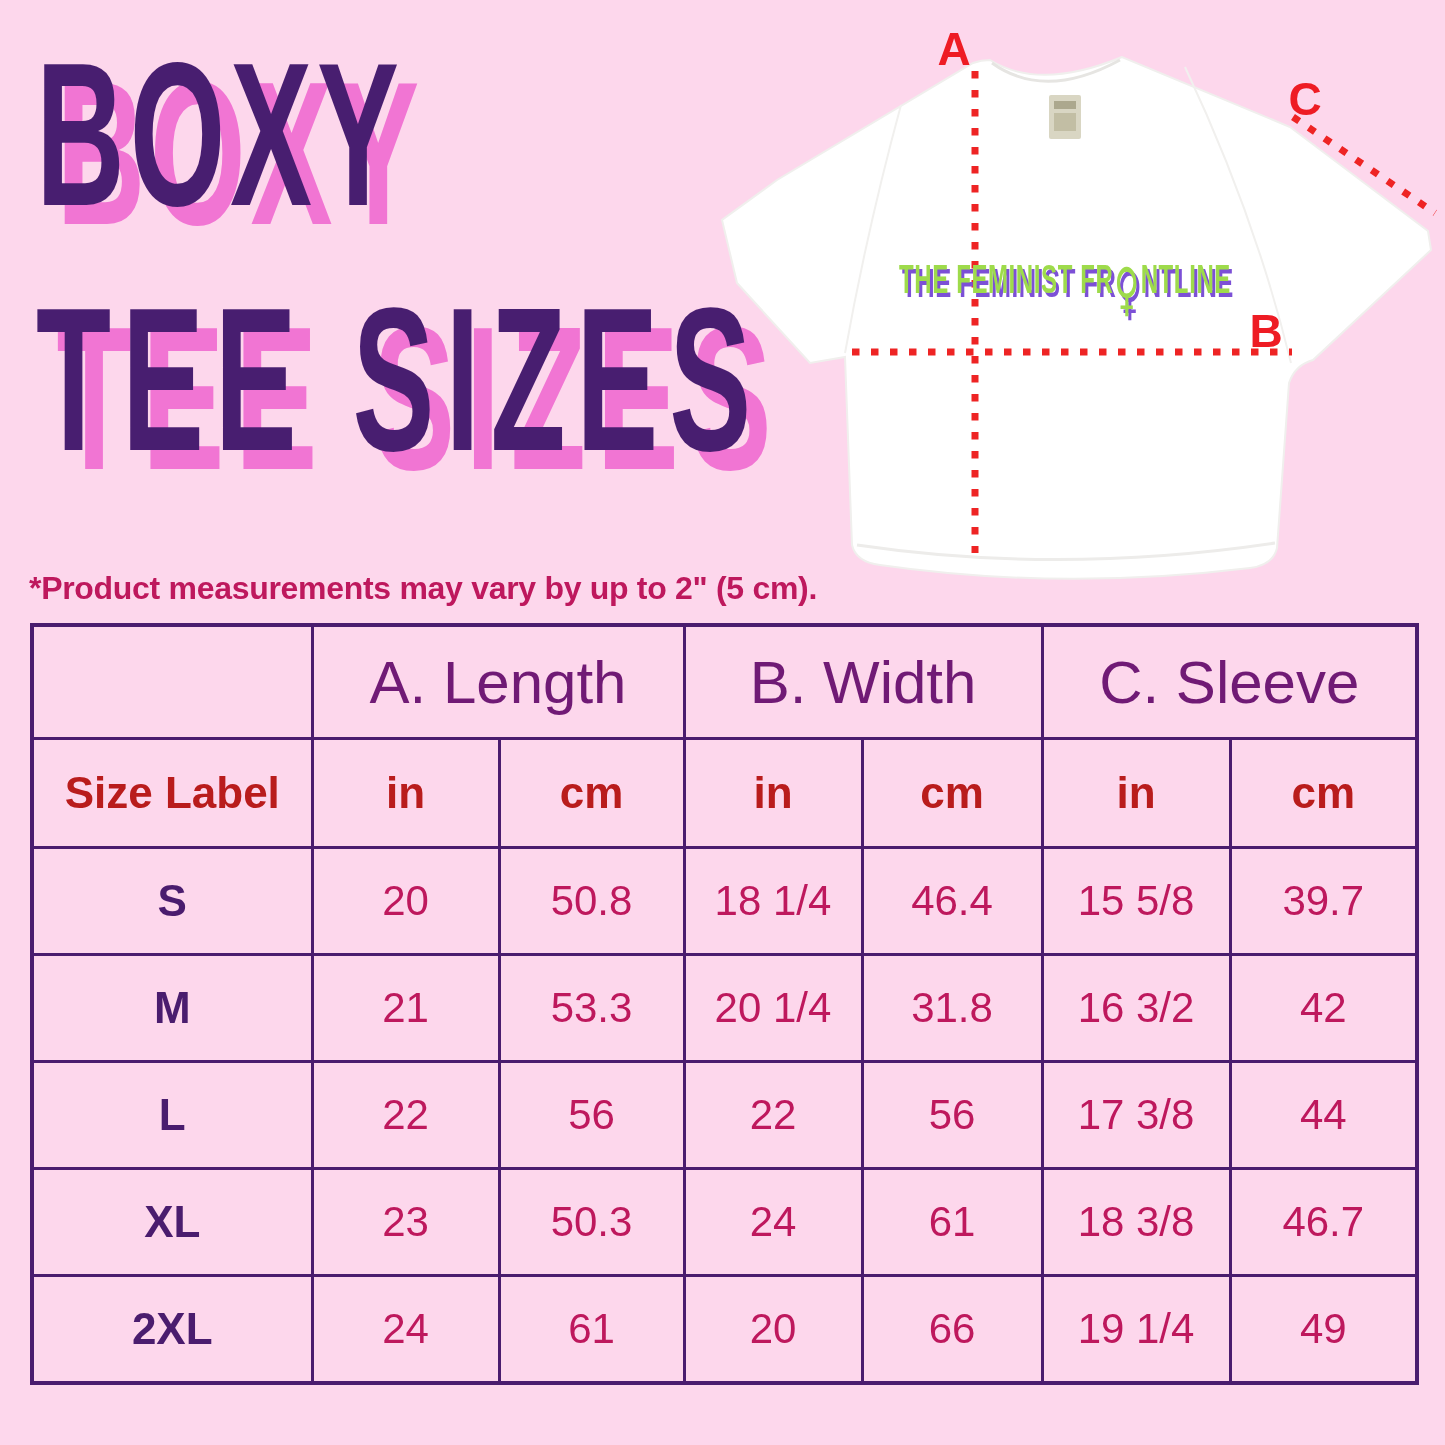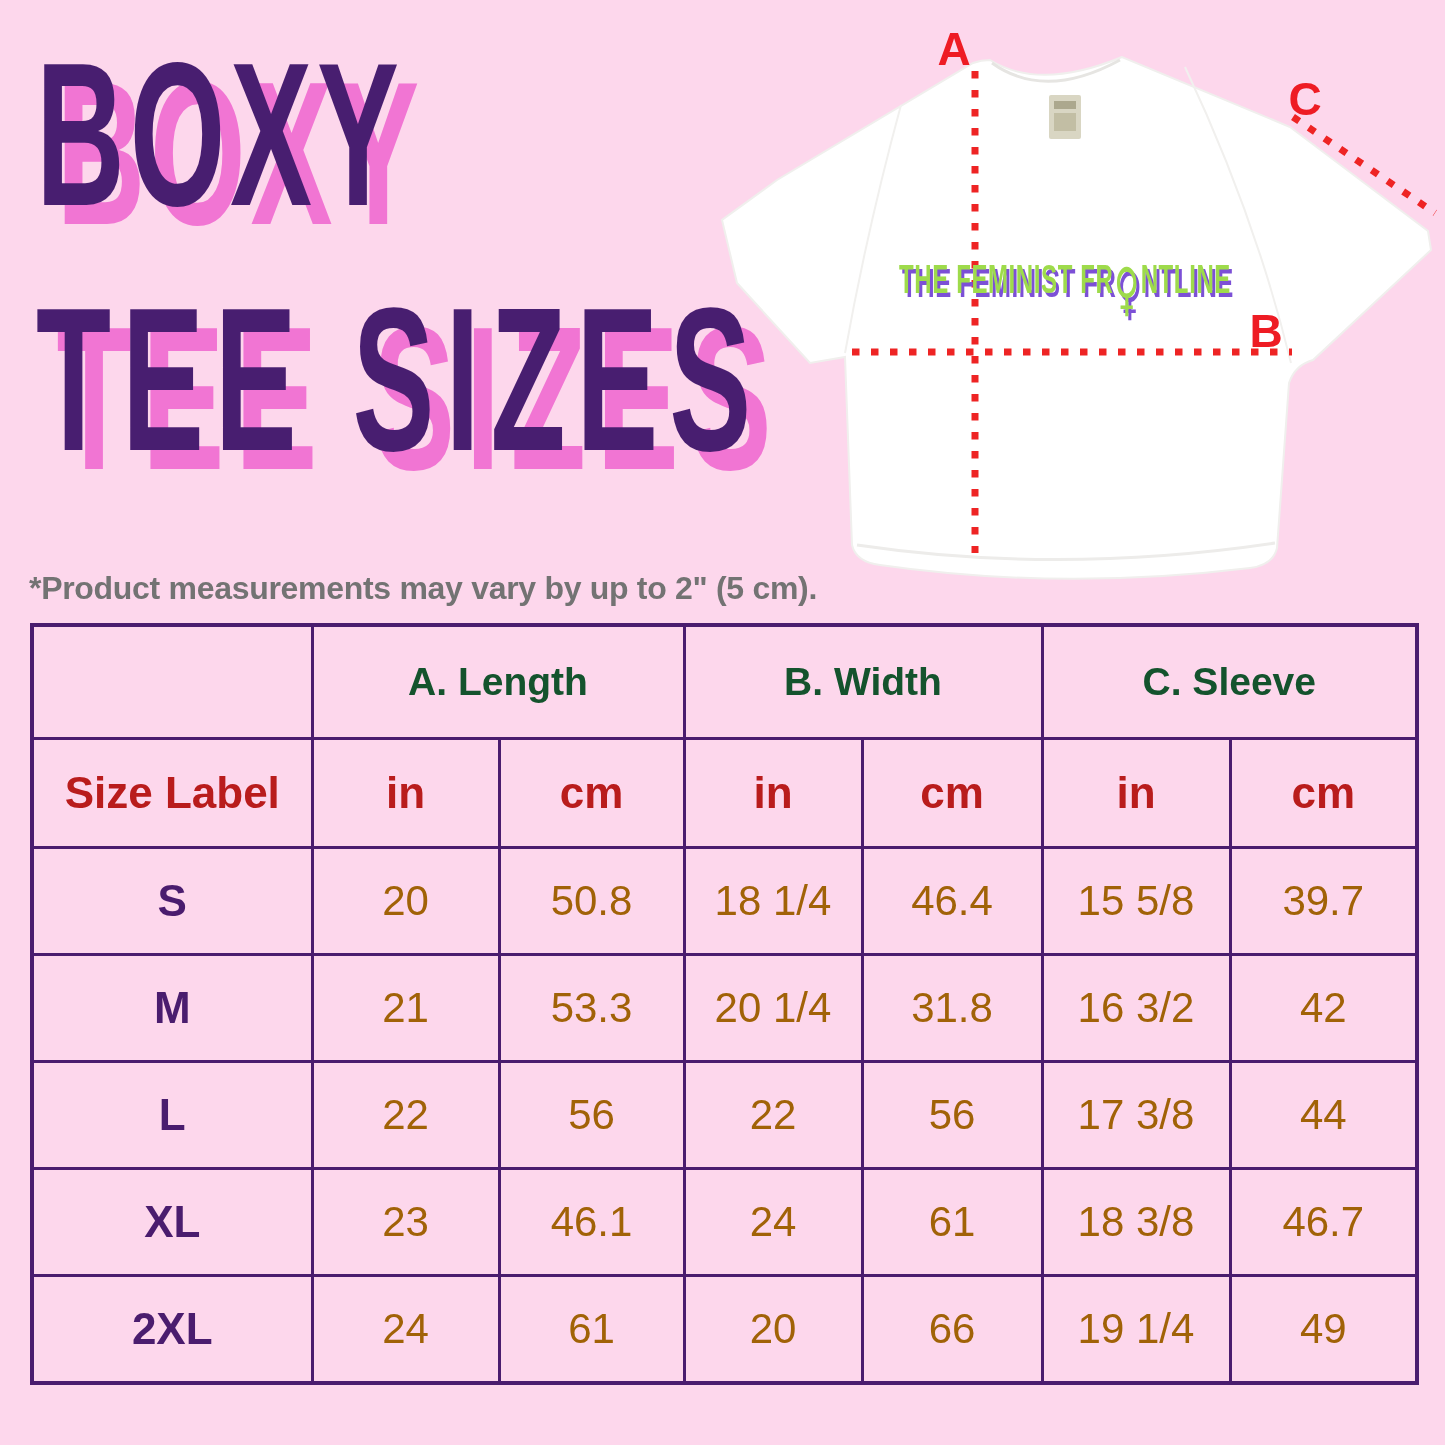--- a/index.html
+++ b/index.html
@@ -38,37 +38,37 @@
   .venus{
     font-family:"DejaVu Sans", sans-serif;
     font-size:58px;font-weight:bold;
     line-height:0;vertical-align:-16px;
     margin:0 1px;
   }
   
   .note{
     position:absolute;left:29px;top:570px;
     font-size:32px;font-weight:bold;letter-spacing:-0.3px;
-    color:#737373;
+    color:#be185d;
   }
   
   table.size-table{
     position:absolute;left:30px;top:623px;
     width:1385px;
     border-collapse:collapse;table-layout:fixed;
     border:4px solid #4A1C6E;
   }
   table.size-table td{
     border:3px solid #4A1C6E;
     text-align:center;vertical-align:middle;
-    color:#a16207;
+    color:#be185d;
     font-size:42px;
     padding:0;
   }
-  tr.group-row td{height:110px;font-weight:bold;font-size:39px;color:#14532d;}
+  tr.group-row td{height:110px;font-weight:normal;font-size:60px;color:#701a75;}
   tr.unit-row td{height:106px;font-weight:bold;font-size:44px;color:#b91c1c;}
   tr.data-row td{height:104px;}
   tr.data-row td.size{font-weight:bold;font-size:44px;color:#4A1C6E;}
 </style>
 </head>
 <body>
 
 <div class="canvas">
 
   <div class="title-line l1">BOXY</div>
@@ -160,21 +160,21 @@
       <td>22</td>
       <td>56</td>
       <td>22</td>
       <td>56</td>
       <td>17 3/8</td>
       <td>44</td>
     </tr>
     <tr class="data-row">
       <td class="size">XL</td>
       <td>23</td>
-      <td>46.1</td>
+      <td>50.3</td>
       <td>24</td>
       <td>61</td>
       <td>18 3/8</td>
       <td>46.7</td>
     </tr>
     <tr class="data-row">
       <td class="size">2XL</td>
       <td>24</td>
       <td>61</td>
       <td>20</td>

